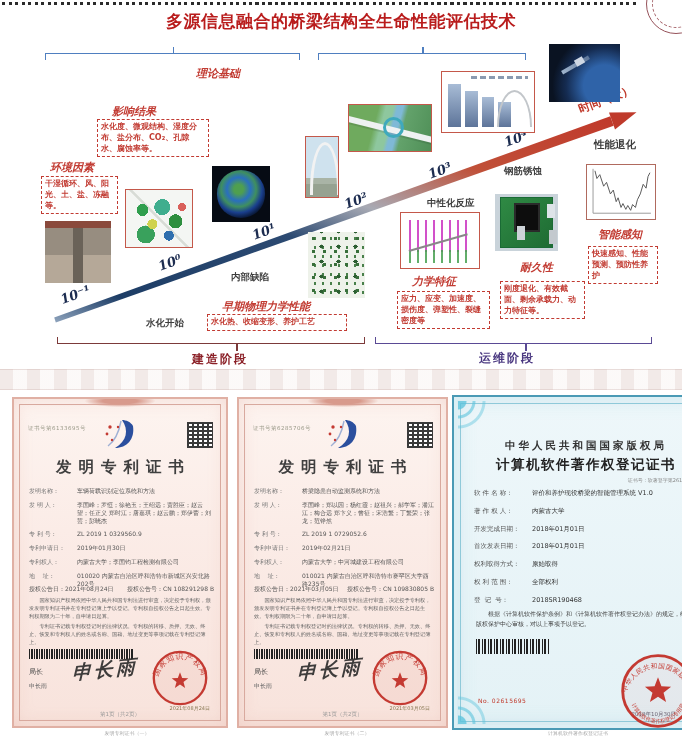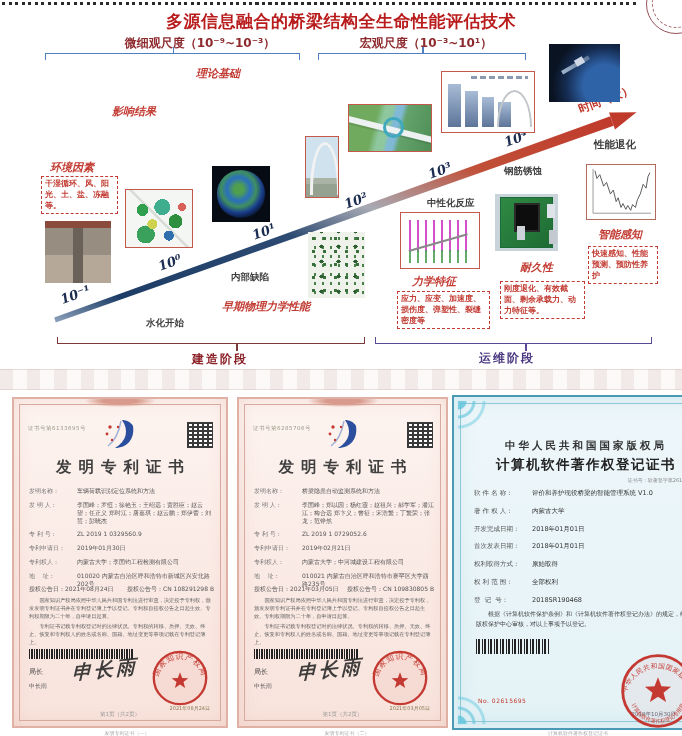--- a/index.html
+++ b/index.html
@@ -189,22 +189,20 @@
 </style>
 </head>
 <body>
 
 <div id="canvas">
   <div id="dots"></div>
   <div id="stamp">
       <i></i>
     </div>
   <div id="dTitle">多源信息融合的桥梁结构全生命性能评估技术</div>
-  <div class="scale" id="scaleL">微细观尺度（10⁻⁹~10⁻³）</div>
-  <div class="scale" id="scaleR">宏观尺度（10⁻³~10¹）</div>
   <div class="tbracket" id="brL">
       <span class="stem"></span>
       <b></b>
     </div>
   <div class="tbracket" id="brR">
       <span class="stem"></span>
       <b></b>
     </div>
 
   <svg id="axis" viewBox="0 0 682 390">
@@ -254,23 +252,25 @@
   </div>
   <div class="photo" id="phDecay">
     <svg viewBox="0 0 70 56" width="68" height="54">
       <path d="M6,4 L6,50 L66,50" stroke="#999" fill="none" stroke-width="1"></path>
       <path d="M8,6 L10,14 L13,10 L17,22 L20,18 L24,30 L27,26 L30,38 L32,34 L35,44 L37,40 L40,46 L42,42 L45,47 L47,41 L50,44 L52,36 L55,30 L58,20 L61,24 L63,12 L65,8" stroke="#555" fill="none" stroke-width="1"></path>
     </svg>
   </div>
 
   <div class="dtitle" id="tTheory">理论基础</div>
   <div class="dtitle" id="tImpact">影响结果</div>
+  <div class="dbox" id="bImpact">水化度、微观结构、湿度分布、盐分布、CO₂、孔隙水、腐蚀率等。</div>
   <div class="dtitle" id="tEnv">环境因素</div>
   <div class="dbox" id="bEnv">干湿循环、风、阳光、土、盐、冻融等。</div>
   <div class="dtitle" id="tEarly">早期物理力学性能</div>
+  <div class="dbox" id="bEarly">水化热、收缩变形、养护工艺</div>
   <div class="dtitle" id="tMech">力学特征</div>
   <div class="dbox" id="bMech">应力、应变、加速度、损伤度、弹塑性、裂缝密度等</div>
   <div class="dtitle" id="tDur">耐久性</div>
   <div class="dbox" id="bDur">刚度退化、有效截面、剩余承载力、动力特征等。</div>
   <div class="dtitle" id="tSmart">智能感知</div>
   <div class="dbox" id="bSmart">快速感知、性能预测、预防性养护</div>
 
   <div class="dlab" id="lHyd">水化开始</div>
   <div class="dlab" id="lDef">内部缺陷</div>
   <div class="dlab" id="lCarb">中性化反应</div>

